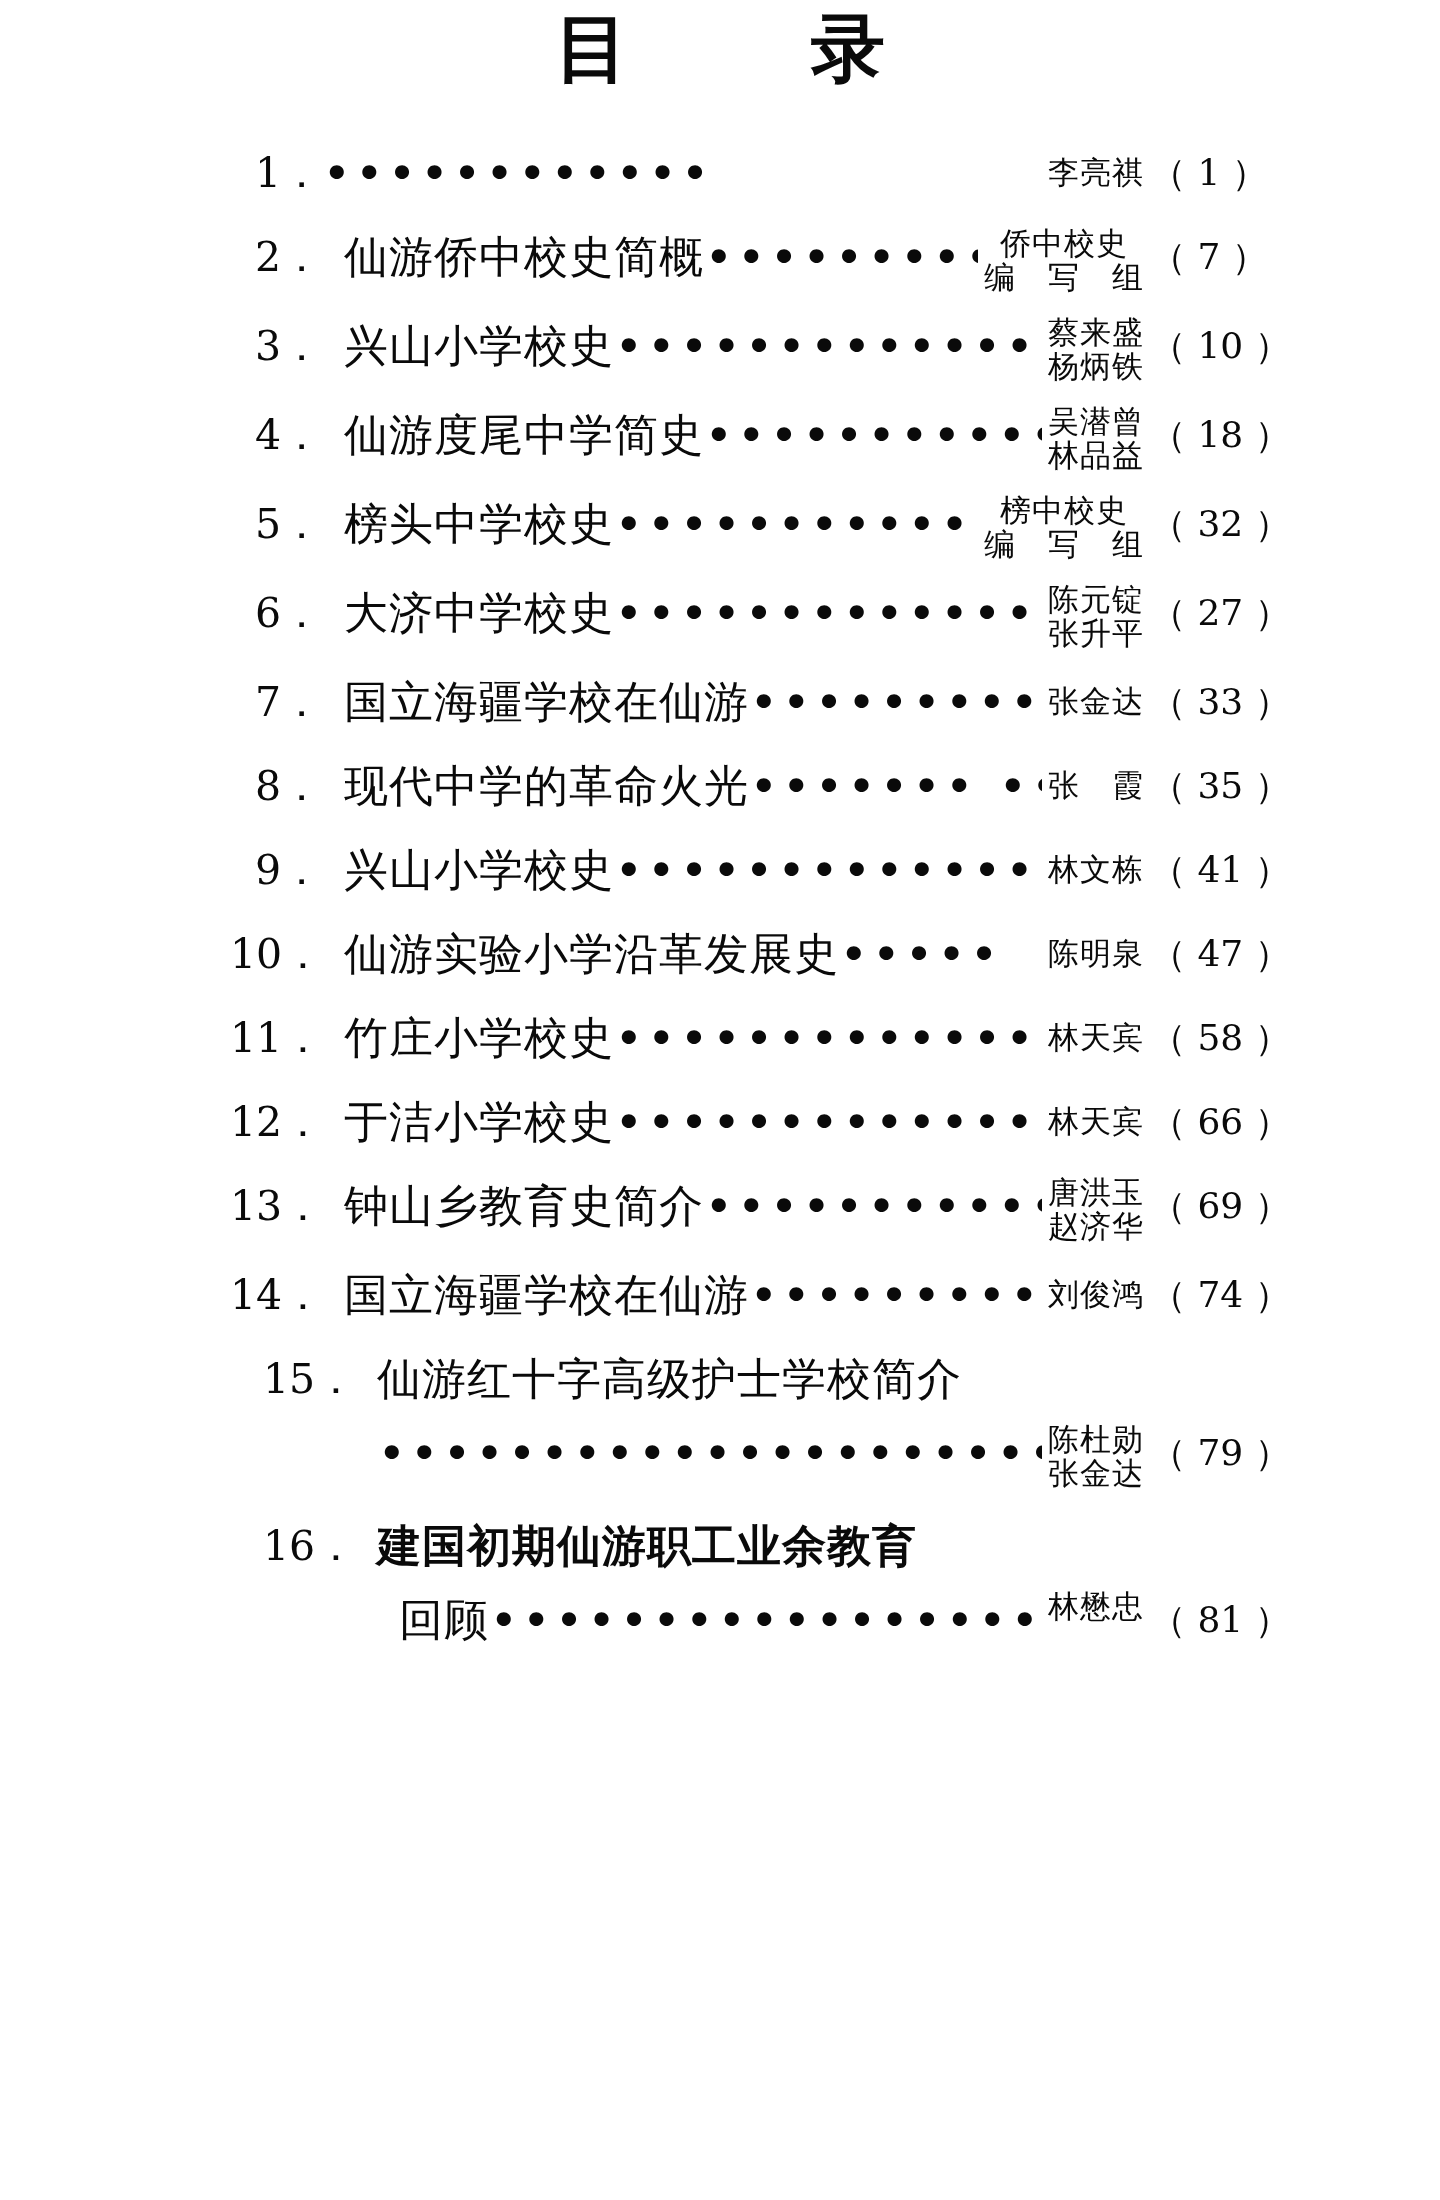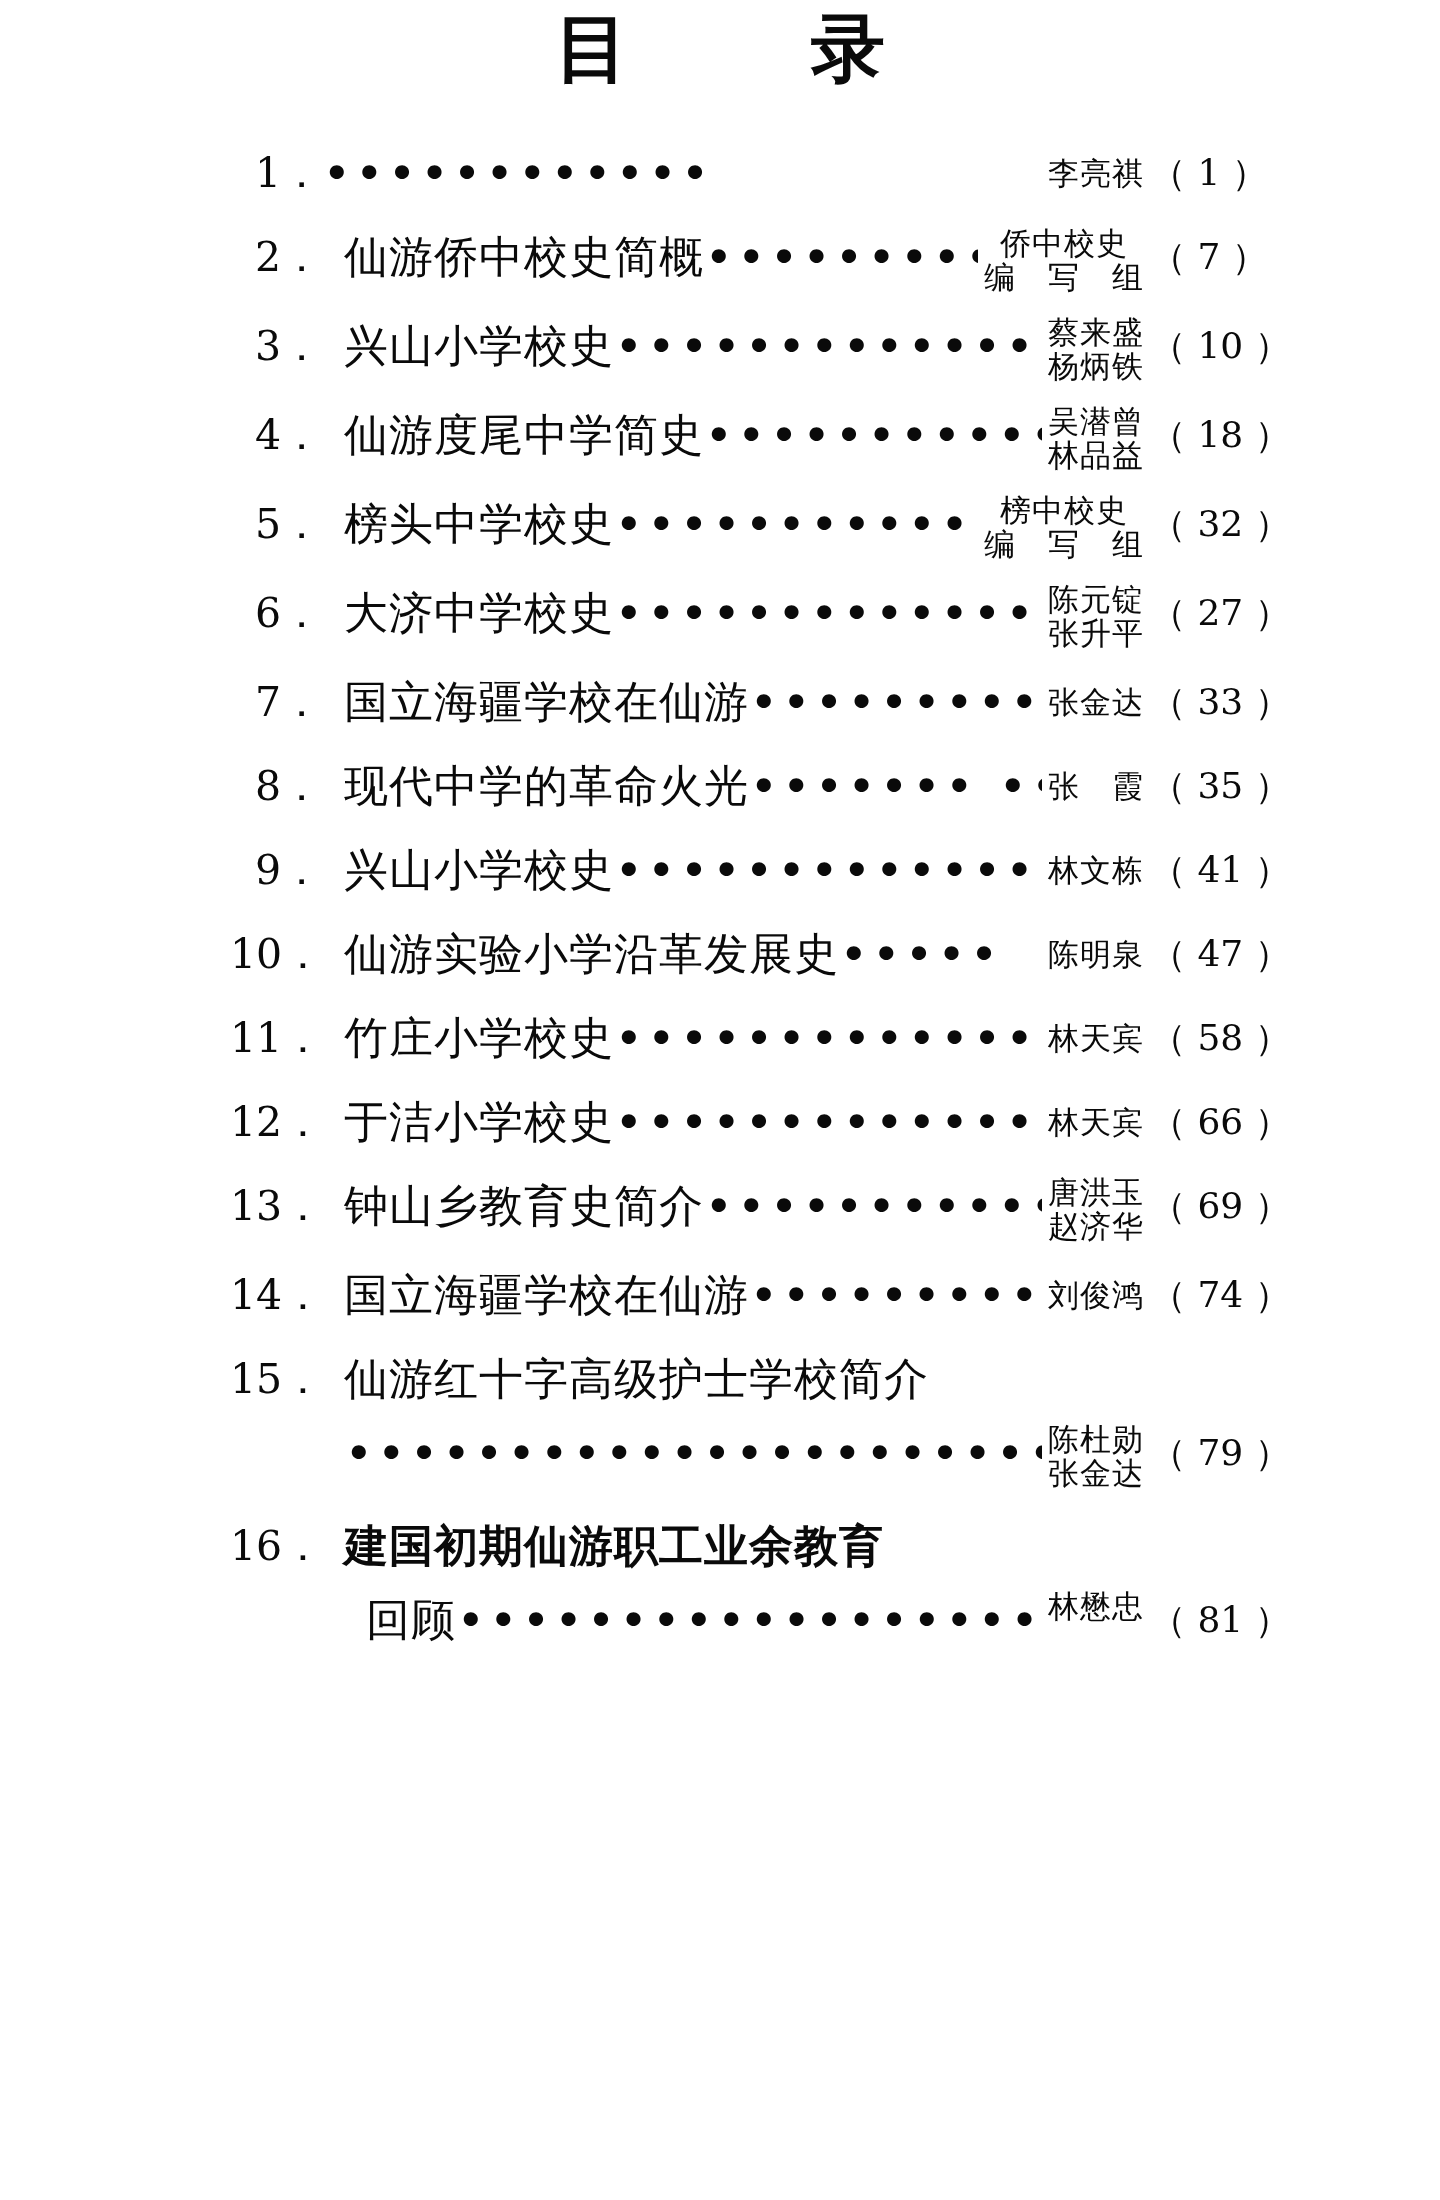--- a/index.html
+++ b/index.html
@@ -94,24 +94,26 @@
     line-height: 62px;
     font-family: "DejaVu Serif", serif;
     white-space: nowrap;
     padding-left: 6px;
     width: 120px;
     text-align: left;
   }
   .entry.single .author {
     line-height: 62px;
     padding-top: 0;
+    font-family: Liberation Serif, serif;
   }
   
   .entry-block {
     margin-bottom: 26px;
+    margin-left: 33px;
   }
   .line1 {
     display: flex;
     align-items: flex-start;
   }
   .line2 {
     display: flex;
     align-items: flex-start;
     margin-top: 12px;
   }

